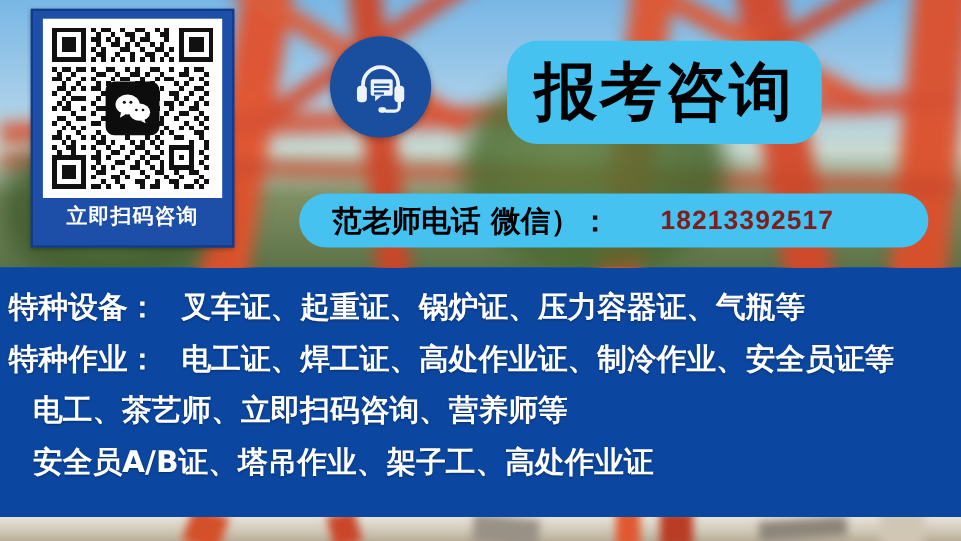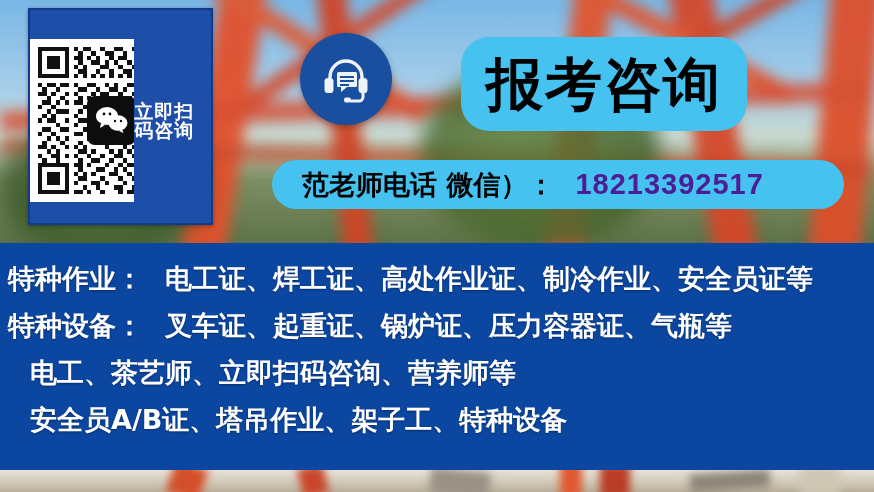--- a/index.html
+++ b/index.html
@@ -37,21 +37,21 @@
   .beam.h2{left:0px;top:150px;width:874px;height:16px;transform:rotate(1.5deg);background:#cb4528;opacity:.7;}
   .foliage{position:absolute;left:420px;top:60px;width:240px;height:190px;border-radius:50%;
            background:radial-gradient(circle at 40% 40%,#5d7b3a,#3d5a28);filter:blur(10px);opacity:.85;}
   .foliage2{position:absolute;left:0px;top:120px;width:200px;height:140px;border-radius:50%;
            background:radial-gradient(circle at 50% 50%,#4e6f34,#2f4a22);filter:blur(12px);opacity:.8;}
 
   
   .qr-card{
     position:absolute;left:28px;top:8px;width:181px;height:213px;
     background:#1d4ea8;border:2px solid #123a8c;
-    display:flex;align-items:center;
+    display:flex;flex-direction:column;align-items:center;
     box-shadow:0 1px 4px rgba(0,0,0,.35);
   }
   .qr-inner{
     width:163px;height:163px;background:#fff;margin-top:7px;
     position:relative;overflow:hidden;
   }
   .qr-canvas{position:absolute;left:8px;top:8px;width:147px;height:147px;}
   .qr-logo{
     position:absolute;left:57px;top:57px;width:49px;height:49px;
     background:#0d0d0d;border-radius:8px;
@@ -75,30 +75,30 @@
   .pill-title{
     position:absolute;left:461px;top:37px;width:286px;height:94px;
     background:#45c2f0;border-radius:28px;
     display:flex;align-items:center;justify-content:center;
   }
   .pill-title span{
     color:#000;font-size:57px;font-weight:700;letter-spacing:2px;line-height:1;
     font-family:"DejaVu Sans","Liberation Sans",sans-serif;
   }
   .pill-phone{
-    position:absolute;left:272px;top:160px;width:572px;height:49px;
+    position:absolute;left:272px;top:176px;width:572px;height:49px;
     background:#45c2f0;border-radius:25px;
     display:flex;align-items:center;
   }
   .pill-phone .ph-label{
     color:#000;font-size:27px;font-weight:700;margin-left:30px;letter-spacing:0px;
     font-family:"DejaVu Sans","Liberation Sans",sans-serif;white-space:nowrap;
   }
   .pill-phone .ph-number{
-    color:#4c1d95;font-size:29px;font-weight:700;margin-left:21px;letter-spacing:1px;
+    color:#7f1d1d;font-size:24px;font-weight:700;margin-left:46px;letter-spacing:1px;
     font-family:"Liberation Sans",sans-serif;white-space:nowrap;
   }
 
   
   .info-panel{
     position:absolute;left:0;top:243px;width:874px;height:227px;
     background:#0b46a0;
     padding-top:12px;box-sizing:border-box;
   }
   .info-row{
@@ -487,32 +487,32 @@
     <span>报考咨询</span>
   </div>
 
   <div class="pill-phone">
     <span class="ph-label">范老师电话 微信）：</span>
     <span class="ph-number">18213392517</span>
   </div>
 
   <div class="info-panel">
     <div class="info-row">
+      <span class="lbl">特种设备：</span>
+      <span class="val">叉车证、起重证、锅炉证、压力容器证、气瓶等</span>
+    </div>
+    <div class="info-row">
       <span class="lbl">特种作业：</span>
       <span class="val">电工证、焊工证、高处作业证、制冷作业、安全员证等</span>
-    </div>
-    <div class="info-row">
-      <span class="lbl">特种设备：</span>
-      <span class="val">叉车证、起重证、锅炉证、压力容器证、气瓶等</span>
     </div>
     <div class="info-row">
       <span class="val">电工、茶艺师、立即扫码咨询、营养师等</span>
     </div>
     <div class="info-row">
-      <span class="val">安全员A/B证、塔吊作业、架子工、特种设备</span>
+      <span class="val">安全员A/B证、塔吊作业、架子工、高处作业证</span>
     </div>
   </div>
 
   <div class="bottom-strip">
     <div class="bs bs1"></div>
     <div class="bs bs2"></div>
     <div class="bs bs3"></div>
     <div class="bs bs4"></div>
     <div class="bs bs5"></div>
     <div class="bs bs6"></div>

